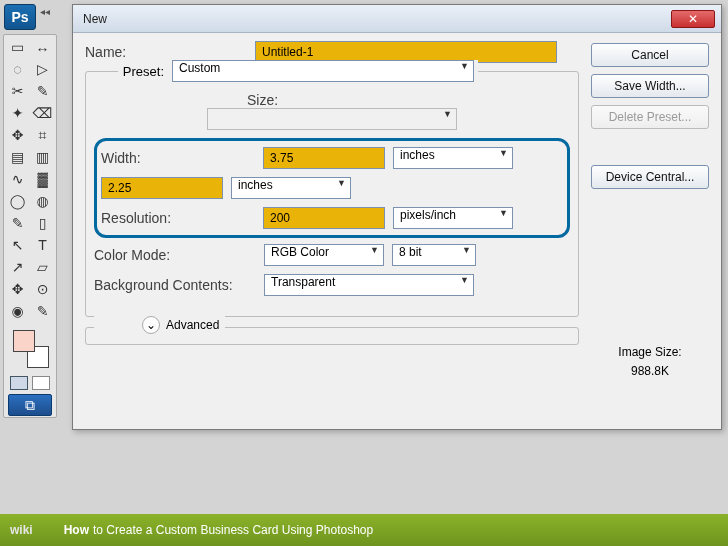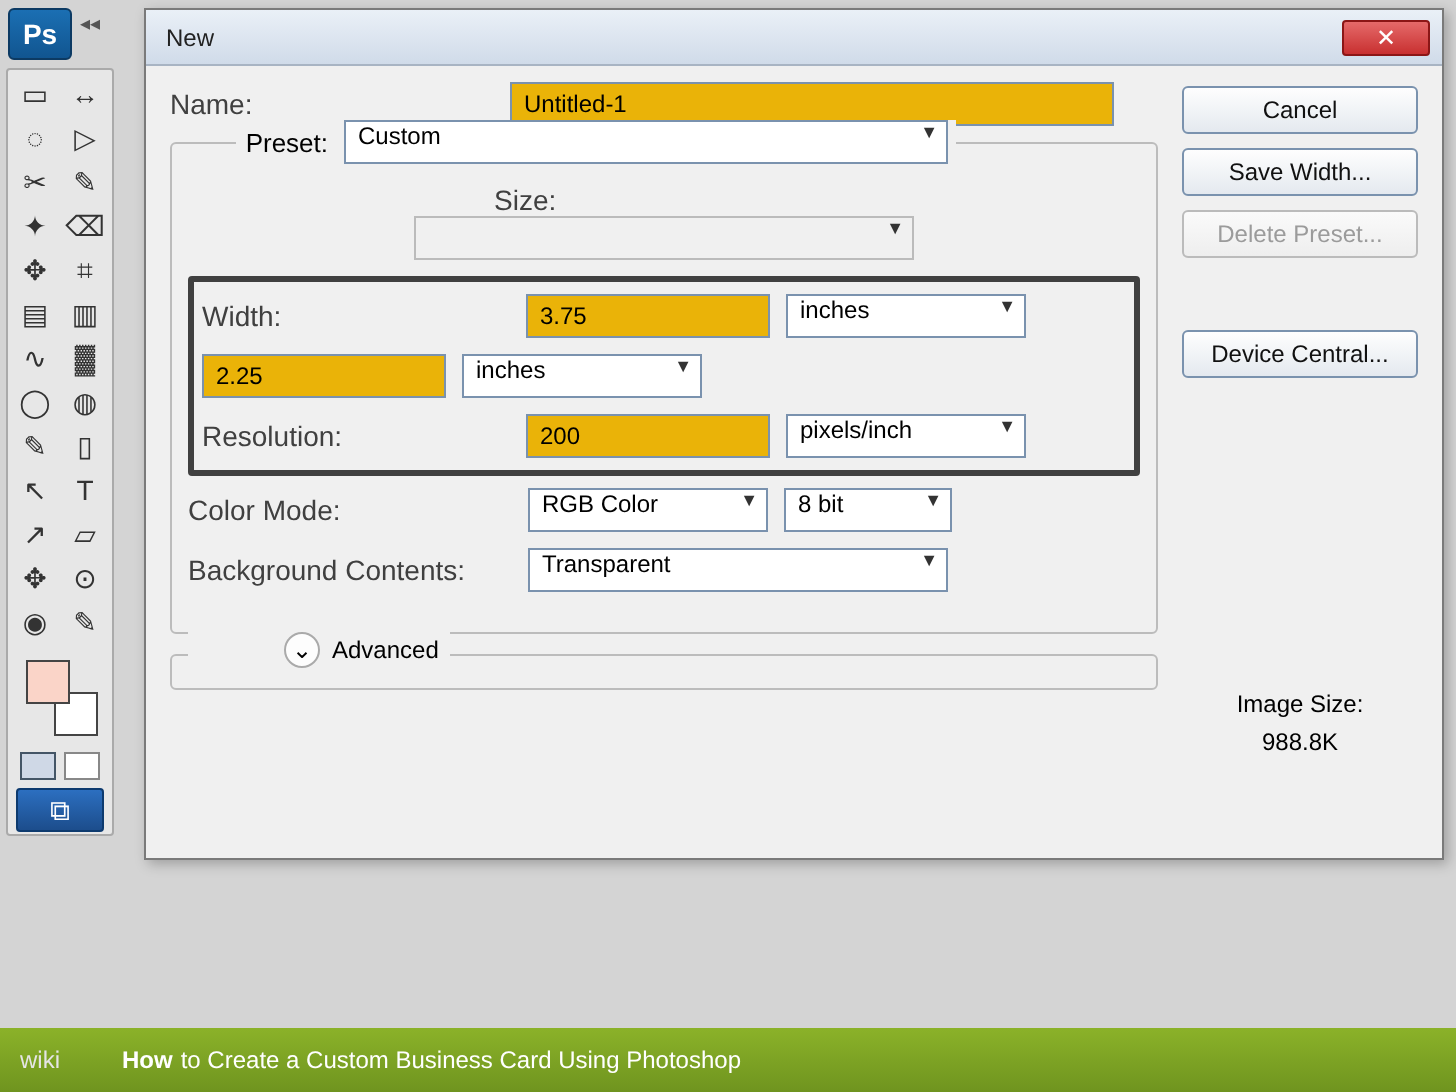--- a/index.html
+++ b/index.html
@@ -35,26 +35,26 @@
     
     .form-area { position: absolute; left: 12px; top: 8px; right: 142px; }
     .field-row { display: flex; align-items: center; margin-bottom: 8px; }
     .field-label { width: 170px; text-align: left; padding-right: 8px; font-size: 14px; color: #404040; }
     .text-input { height: 22px; border: 1px solid #7a92ae; background: #eab308; padding: 0 6px; font-size: 12px; }
     .combo { height: 22px; border: 1px solid #7a92ae; background: #fff; padding: 0 4px 0 6px; font-size: 12px; display: flex; align-items: flex-start; justify-content: space-between; cursor: pointer; }
     .combo .arrow { margin-left: 6px; font-size: 9px; color: #333; }
     .combo.disabled { background: #f0f0f0; color: #9b9b9b; border-color: #bbb; cursor: default; }
     .cw-80 { width: 84px; } .cw-110 { width: 120px; } .cw-230 { width: 250px; } .cw-336 { width: 302px; } .cw-96 { width: 122px; }
     .group-frame { position: relative; border: 1px solid #bcbcbc; border-radius: 3px; padding: 10px 8px 18px 8px; margin-top: 4px; }
-    .highlight-box { border: 3px solid #404040; padding: 6px 4px; margin: 4px 0 6px 0; border-radius: 2px; }
+    .highlight-box { border: 3px solid #0369a1; padding: 6px 4px; margin: 4px 0 6px 0; border-radius: 12px; }
     .adv-row { margin-top: 8px; display: flex; align-items: center; }
     .adv-chevron { width: 18px; height: 18px; border: 1px solid #aaa; border-radius: 9px; background: #fdfdfd; display: flex; align-items: center; justify-content: center; font-size: 10px; margin-right: 6px; margin-left: 42px; cursor: pointer; }
     
     .caption { position: absolute; left: 0; right: 0; bottom: 0; height: 32px; background: linear-gradient(#8bb229,#6f941f); color: #fff; display: flex; align-items: center; padding: 0 10px; font-size: 14px; }
-    .caption .wiki { color: #e5e5e5; }
+    .caption .wiki { color: #e5e5e5; font-weight: bold; }
     .caption .how { font-weight: bold; color: #fff; padding-left: 31px; }
     .caption .rest { color: #fff; margin-left: 4px; }
   </style>
 </head>
 <body>
 
 <div class="ps-logo">Ps</div>
 <div class="menu-arrow">◂◂</div>
 
 <div class="toolbox">

